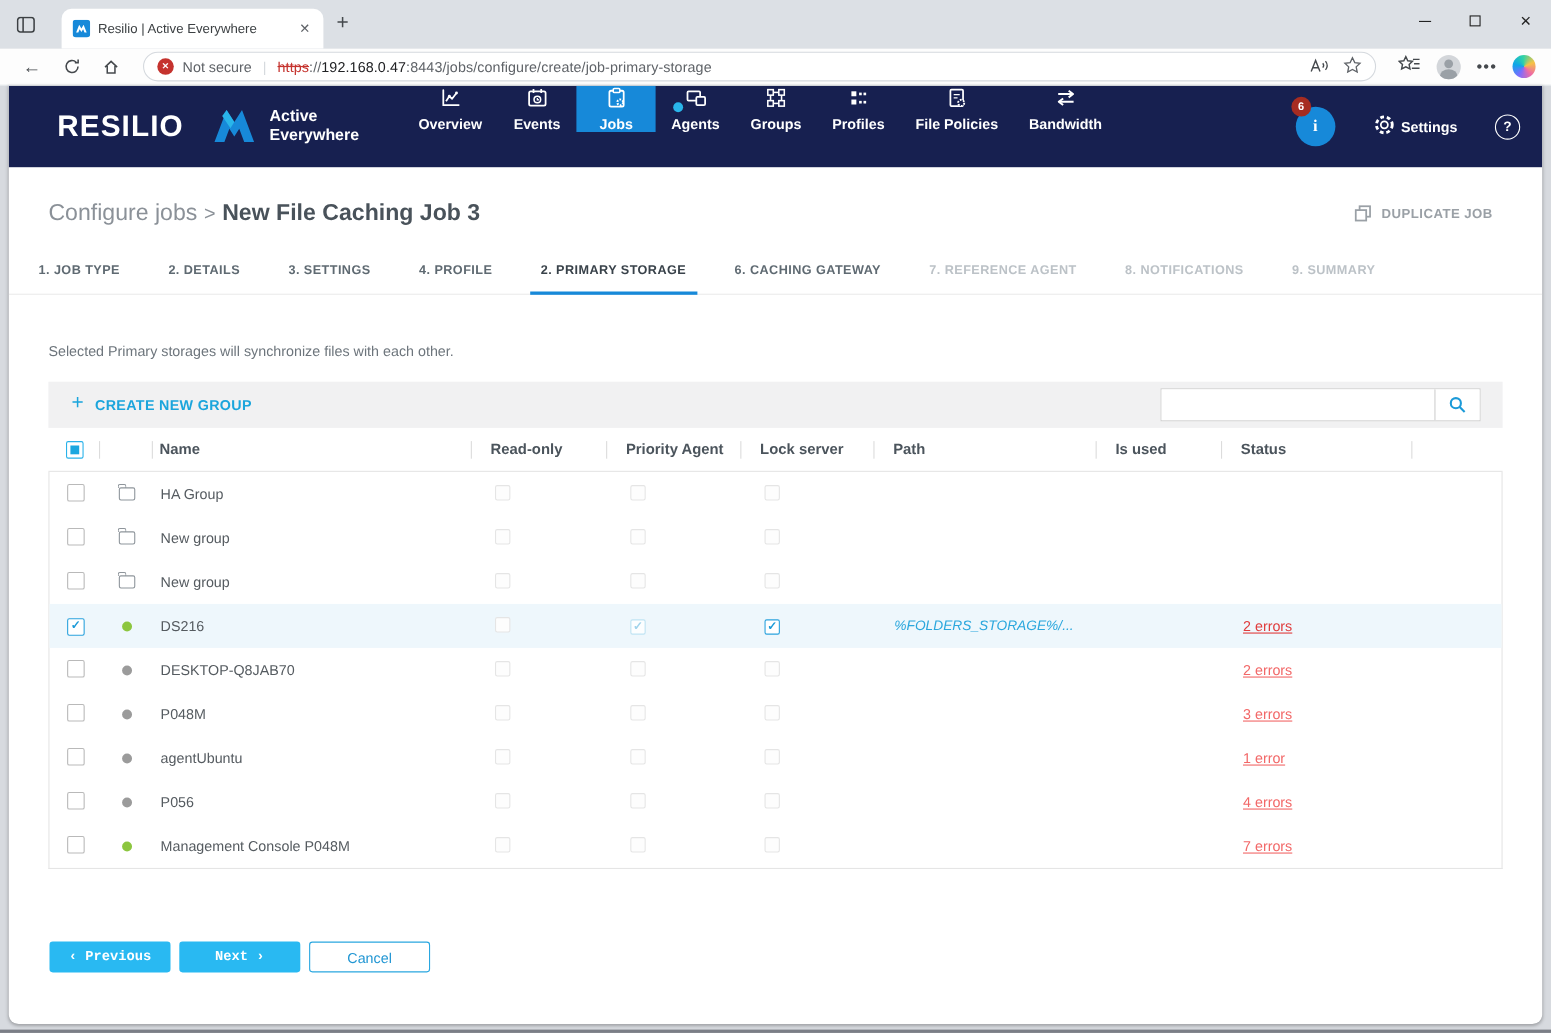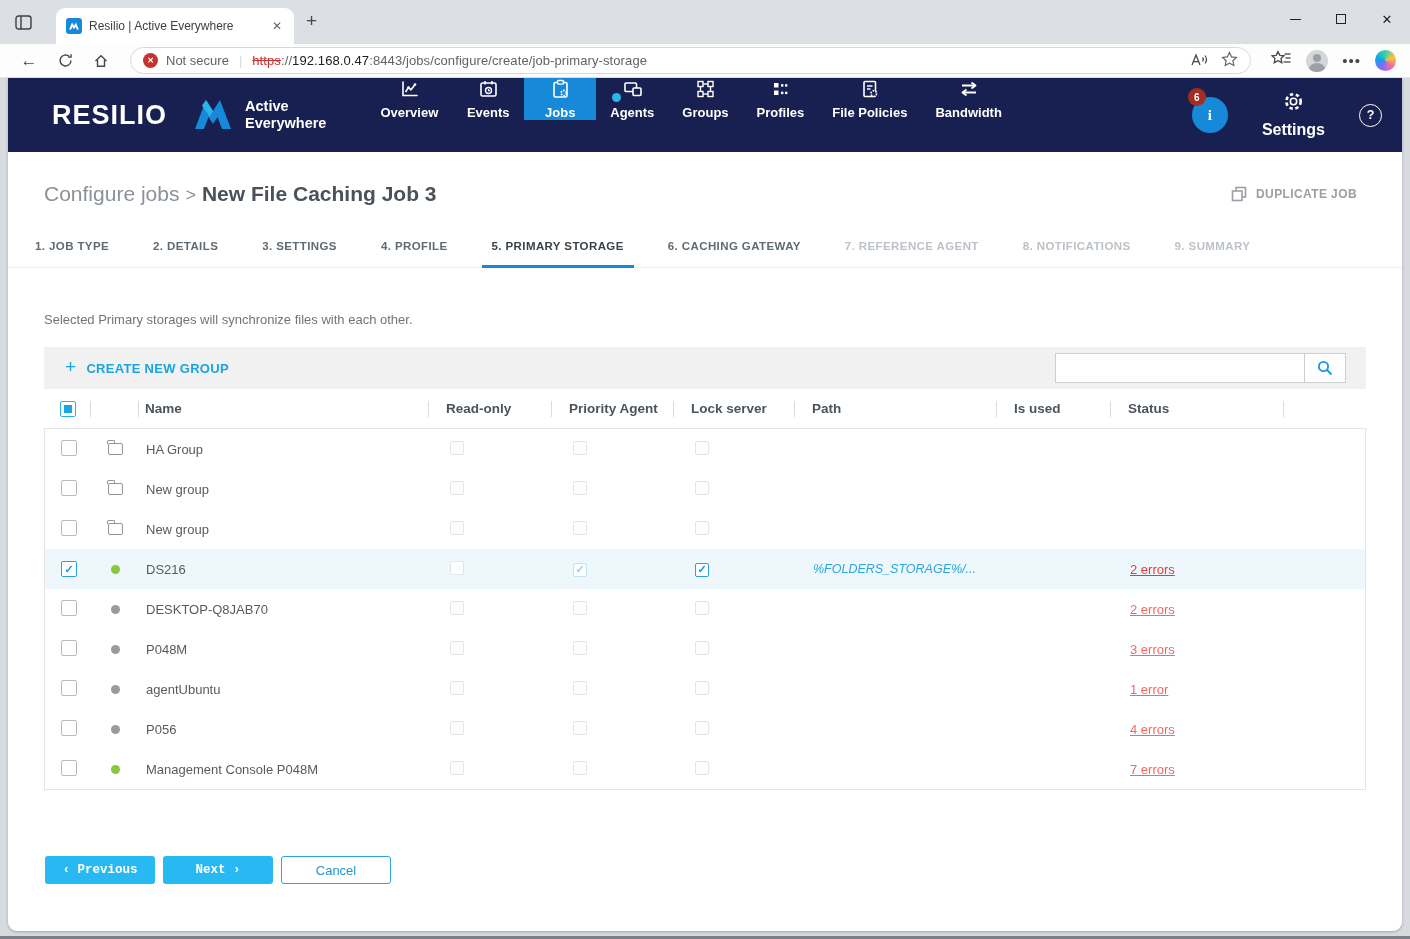--- a/index.html
+++ b/index.html
@@ -47,21 +47,21 @@
   .ae { display:flex; align-items:center; gap:10px; }
   .ae-text { font-size:14.5px; font-weight:700; line-height:1.15; }
   .navitems { display:flex; align-items:flex-start; }
   .navitem { min-width:72px; padding:0 14px; display:flex; flex-direction:column; align-items:center; justify-content:center; gap:6px; font-size:13px; font-weight:700; position:relative; cursor:pointer; }
   .navitem.active { background:#1789d9; }
   .navitem .nico { height:21px; display:flex; align-items:center; }
   .nav-dot { position:absolute; top:15px; left:50%; margin-left:-20px; width:9px; height:9px; border-radius:50%; background:#29b5ea; }
   .navright { margin-left:auto; display:flex; align-items:center; gap:34px; padding-right:20px; }
   .infobtn { width:36px; height:36px; border-radius:50%; background:#1789d9; display:flex; align-items:center; justify-content:center; position:relative; font-weight:800; font-size:15px; font-family:"Liberation Serif", serif; }
   .badge { position:absolute; top:-9px; left:-4px; width:18px; height:18px; border-radius:50%; background:#a62c21; color:#fff; font-size:10px; font-weight:700; display:flex; align-items:center; justify-content:center; font-family:"Liberation Sans", sans-serif; }
-  .settings-item { display:flex; flex-direction:column; align-items:center; gap:5px; font-size:16px; font-weight:700; }
+  .settings-item { display:flex; flex-direction:row; align-items:center; gap:5px; font-size:13px; font-weight:700; }
   .helpbtn { width:23px; height:23px; border-radius:50%; border:1.6px solid #fff; display:flex; align-items:center; justify-content:center; font-size:12.5px; font-weight:700; }
 
   
   .pagehead { display:flex; align-items:center; padding:30px 45px 0 36px; }
   .crumbs { font-size:21px; color:#8b9198; }
   .crumbs .sep { margin:0 6px; color:#8b9198; font-size:18px; }
   .crumbs .current { color:#49525a; font-weight:700;margin-top:44px; }
   .dupbtn { margin-left:auto; display:flex; align-items:center; gap:9px; color:#9aa0a6; font-size:12px; font-weight:700; letter-spacing:0.4px; cursor:default; }
 
   .steps { display:flex; gap:44px; padding:34px 0 0 27px; border-bottom:1px solid #ececec; }
@@ -331,21 +331,21 @@
           </svg>
       <span>DUPLICATE JOB</span>
     </span>
   </div>
 
   <div class="steps" id="steps">
         <div class="step done">1. JOB TYPE</div>
         <div class="step done">2. DETAILS</div>
         <div class="step done">3. SETTINGS</div>
         <div class="step done">4. PROFILE</div>
-        <div class="step active">5. PRIMARY STORAGE</div>
+        <div class="step active">2. PRIMARY STORAGE</div>
         <div class="step done">6. CACHING GATEWAY</div>
         <div class="step future">7. REFERENCE AGENT</div>
         <div class="step future">8. NOTIFICATIONS</div>
         <div class="step future">9. SUMMARY</div>
       </div>
 
   <div class="desc">Selected Primary storages will synchronize files with each other.</div>
 
   <div class="tableband">
     <div class="tbar">

